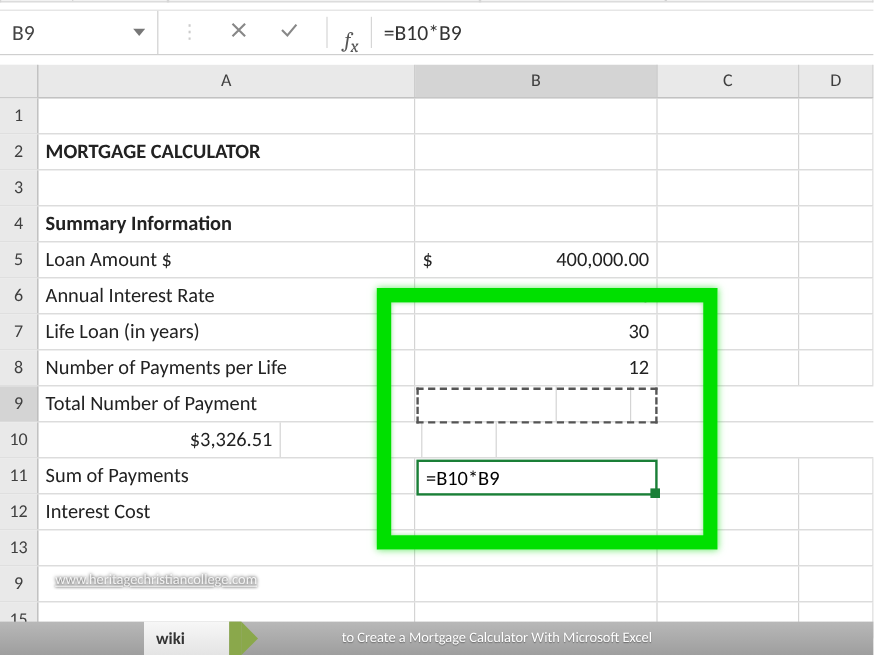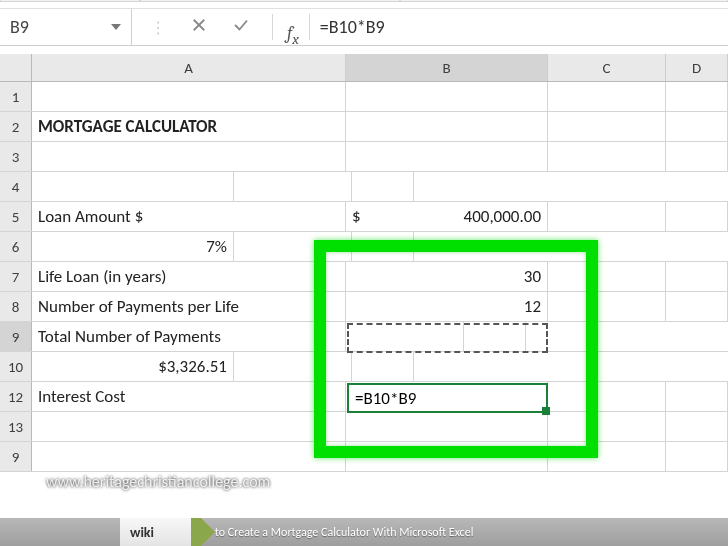--- a/index.html
+++ b/index.html
@@ -31,26 +31,26 @@
 .cell { border-right: 1px solid #d4d4d4; padding: 0 6px; display: flex; align-items: center; font-size: 17px; color: #222; }
 .cell.A { width: 314px; text-align: center; } .cell.B { width: 202px; justify-content: flex-end; } .cell.C { width: 118px; } .cell.D { width: 62px; }
 .cell.bold { font-weight: 700; }
 .cell.currency { justify-content: space-between; }
 
 .green-box { position: absolute; border: 12px solid #00e000; box-shadow: 0 0 6px rgba(0,220,0,.6), inset 0 0 4px rgba(0,180,0,.4); pointer-events: none; }
 .dashed-cell { position: absolute; border: 2px dashed #555; background: transparent; pointer-events: none; }
 .active-cell-frame { position: absolute; border: 2px solid #1a7f37; background: #fff; display: flex; align-items: center; padding: 0 6px; font-size: 17px; }
 .active-cell-frame::after { content: ''; position: absolute; right: -4px; bottom: -4px; width: 8px; height: 8px; background: #1a7f37; }
 
-.watermark { position: absolute; left: 46px; bottom: 55px; font-size: 16px; color: rgba(255,255,255,.85); text-shadow: 0 0 3px #000; z-index: 50; }
-.footer-bar { position: absolute; left: 0; right: 0; bottom: 0; height: 28px; background: linear-gradient(#b8b8b8,#9e9e9e); display: flex; align-items: center; z-index: 40; }
+.watermark { position: absolute; left: 46px; bottom: 55px; font-size: 12px; color: rgba(255,255,255,.85); text-shadow: 0 0 3px #000; z-index: 50; text-decoration: underline; }
+.footer-bar { position: absolute; left: 0; right: 0; bottom: 0; height: 28px; background: linear-gradient(#b8b8b8,#9e9e9e); display: flex; align-items: center; z-index: 40; gap: 48px; }
 .wiki-badge { background: linear-gradient(#f7f7f7,#e4e4e4); height: 100%; padding: 0 10px; display: flex; align-items: center; font-weight: 700; font-size: 14px; color: #333; border-right: 10px solid #8aa84b; position: relative; margin-left: 120px; }
 .wiki-badge::after { content: ''; position: absolute; right: -24px; top: 0; width: 0; height: 0; border-top: 14px solid transparent; border-bottom: 14px solid transparent; border-left: 14px solid #8aa84b; }
 .wiki-badge .how { color: #89b340; font-weight: 700; margin-top: 48px; }
-.footer-title { color: #fff; font-size: 12px; margin-left: 14px; text-shadow: 0 1px 1px rgba(0,0,0,.4); }
+.footer-title { color: #fff; font-size: 12px; margin-left: 36px; text-shadow: 0 1px 1px rgba(0,0,0,.4); }
 
 svg.icon { width: 18px; height: 18px; }
 </style>
 </head>
 <body>
 
 <div class="ribbon-hint">
   <div class="seg" style="flex:0 0 140px">Clipboard</div>
   <div class="seg" style="flex:0 0 260px">Font</div>
   <div class="seg" style="flex:1">Alignment</div>
@@ -105,82 +105,98 @@
       </div>
     <div class="row">
         <div class="rh">3</div>
         <div class="cell A"></div>
         <div class="cell B"></div>
         <div class="cell C"></div>
         <div class="cell D"></div>
       </div>
     <div class="row">
         <div class="rh">4</div>
+        <div class="cell A bold">Summary Information</div>
         <div class="cell B"></div>
         <div class="cell C"></div>
         <div class="cell D"></div>
       </div>
     <div class="row">
         <div class="rh">5</div>
         <div class="cell A">Loan Amount $</div>
         <div class="cell B currency">
           <span>$</span>
           <span>400,000.00</span>
         </div>
         <div class="cell C"></div>
         <div class="cell D"></div>
       </div>
     <div class="row">
         <div class="rh">6</div>
+        <div class="cell A">Annual Interest Rate</div>
         <div class="cell B">7%</div>
         <div class="cell C"></div>
         <div class="cell D"></div>
       </div>
     <div class="row">
         <div class="rh">7</div>
         <div class="cell A">Life Loan (in years)</div>
         <div class="cell B">30</div>
         <div class="cell C"></div>
         <div class="cell D"></div>
       </div>
     <div class="row">
         <div class="rh">8</div>
         <div class="cell A">Number of Payments per Life</div>
         <div class="cell B">12</div>
         <div class="cell C"></div>
         <div class="cell D"></div>
       </div>
     <div class="row">
         <div class="rh sel">9</div>
-        <div class="cell A">Total Number of Payments</div>
+        <div class="cell A">Total Number of Payment</div>
         <div class="cell C"></div>
         <div class="cell D"></div>
       </div>
     <div class="row">
         <div class="rh">10</div>
         <div class="cell B">$3,326.51</div>
         <div class="cell C"></div>
         <div class="cell D"></div>
       </div>
     <div class="row">
+        <div class="rh">11</div>
+        <div class="cell A">Sum of Payments</div>
+        <div class="cell B"></div>
+        <div class="cell C"></div>
+        <div class="cell D"></div>
+      </div>
+    <div class="row">
         <div class="rh">12</div>
         <div class="cell A">Interest Cost</div>
         <div class="cell B"></div>
         <div class="cell C"></div>
         <div class="cell D"></div>
       </div>
     <div class="row">
         <div class="rh">13</div>
         <div class="cell A"></div>
         <div class="cell B"></div>
         <div class="cell C"></div>
         <div class="cell D"></div>
       </div>
     <div class="row">
         <div class="rh">9</div>
+        <div class="cell A"></div>
+        <div class="cell B"></div>
+        <div class="cell C"></div>
+        <div class="cell D"></div>
+      </div>
+    <div class="row">
+        <div class="rh">15</div>
         <div class="cell A"></div>
         <div class="cell B"></div>
         <div class="cell C"></div>
         <div class="cell D"></div>
       </div>
   </div>
 
   <div class="green-box" style="top:186px; left:314px; width:284px; height:218px;"></div>
 
   <div class="dashed-cell" style="top:269px; left:347px; width:201px; height:30px;"></div>

